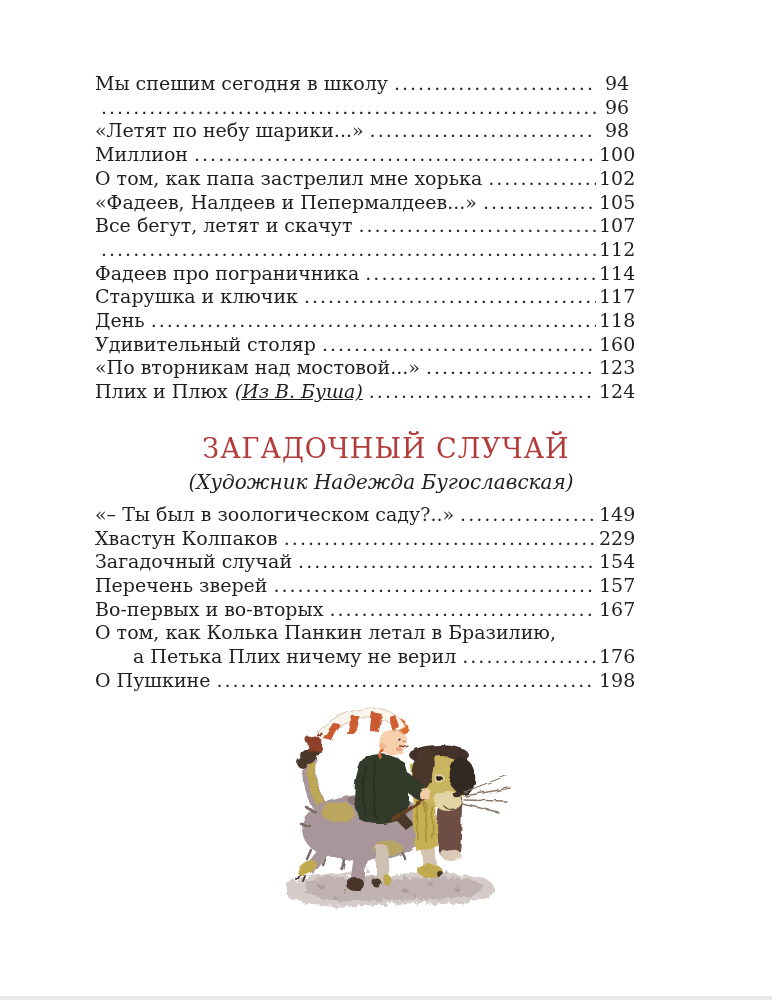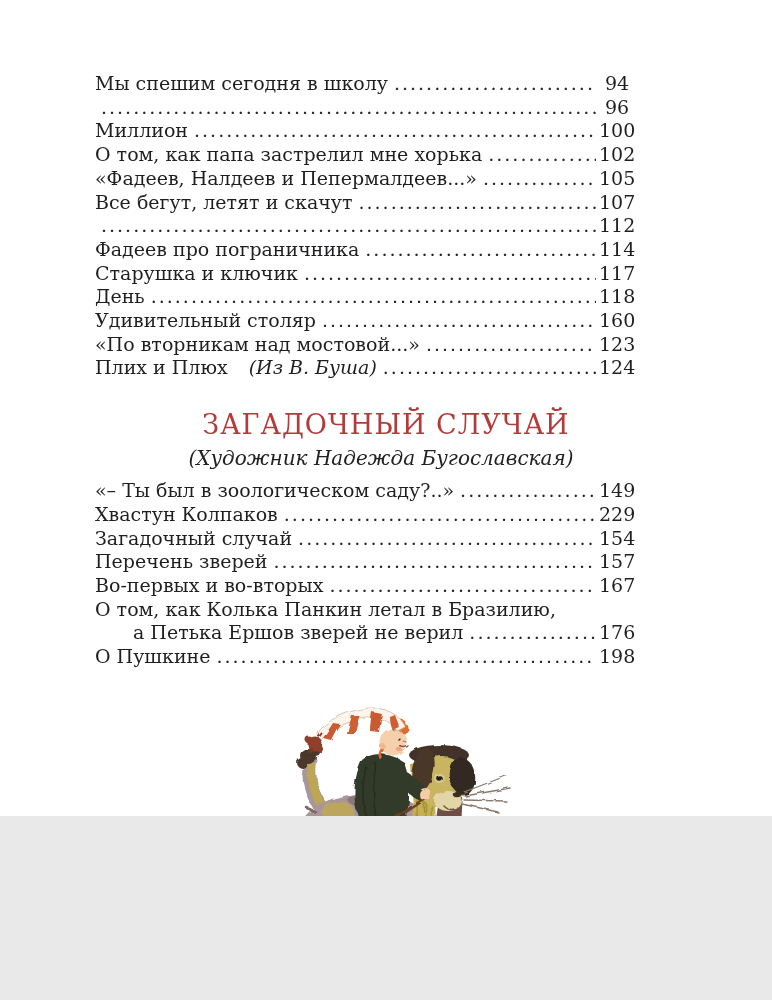--- a/index.html
+++ b/index.html
@@ -1,25 +1,25 @@
 <!DOCTYPE html>
 <html><head>
 <meta charset="utf-8">
 <style>
   html,body{margin:0;padding:0;background:#e9e9e9;}
   .page{
-    position:relative;width:772px;height:816px;margin:0 auto;
+    position:relative;width:772px;height:996px;margin:0 auto;
     background:#ffffff;overflow:hidden;
     font-family:"DejaVu Serif","Liberation Serif",serif;
     color:#1f1f21;
   }
   .toc{position:absolute;left:95px;top:72px;width:540px;}
   .row{display:flex;align-items:baseline;font-size:19px;line-height:23.7px;}
   .row .t{white-space:nowrap;}
-  .row .it{font-style:italic;margin-left:21px;}
+  .row .it{font-style:italic;margin-left:7px;text-decoration:underline;}
   .dots{flex:1 1 auto;overflow:hidden;white-space:nowrap;margin:0 3px 0 6px;min-width:0;}
   .dots::after{
     content:"....................................................................................................................................................................";
     letter-spacing:2px;font-size:19px;color:#262628;
   }
   .pg{min-width:36px;text-align:center;white-space:nowrap;}
   .row.cont .t{padding-left:38px;}
   .sec-heading{
     margin:29px 0 4px 0;text-align:center;position:relative;left:21px;
     font-size:27px;line-height:32px;letter-spacing:1px;color:#b23c3b;font-weight:normal;
@@ -40,20 +40,25 @@
     <div class="row">
         <span class="t">Мы спешим сегодня в школу</span>
         <span class="dots"></span>
         <span class="pg">94</span>
       </div>
     <div class="row">
         <span class="dots"></span>
         <span class="pg">96</span>
       </div>
     <div class="row">
+        <span class="t">«Летят по небу шарики...»</span>
+        <span class="dots"></span>
+        <span class="pg">98</span>
+      </div>
+    <div class="row">
         <span class="t">Миллион</span>
         <span class="dots"></span>
         <span class="pg">100</span>
       </div>
     <div class="row">
         <span class="t">О том, как папа застрелил мне хорька</span>
         <span class="dots"></span>
         <span class="pg">102</span>
       </div>
     <div class="row">
@@ -127,21 +132,21 @@
       </div>
     <div class="row">
         <span class="t">Во-первых и во-вторых</span>
         <span class="dots"></span>
         <span class="pg">167</span>
       </div>
     <div class="row">
         <span class="t">О том, как Колька Панкин летал в Бразилию,</span>
       </div>
     <div class="row cont">
-        <span class="t">а Петька Ершов зверей не верил</span>
+        <span class="t">а Петька Плих ничему не верил</span>
         <span class="dots"></span>
         <span class="pg">176</span>
       </div>
     <div class="row">
         <span class="t">О Пушкине</span>
         <span class="dots"></span>
         <span class="pg">198</span>
       </div>
   </div>
 

